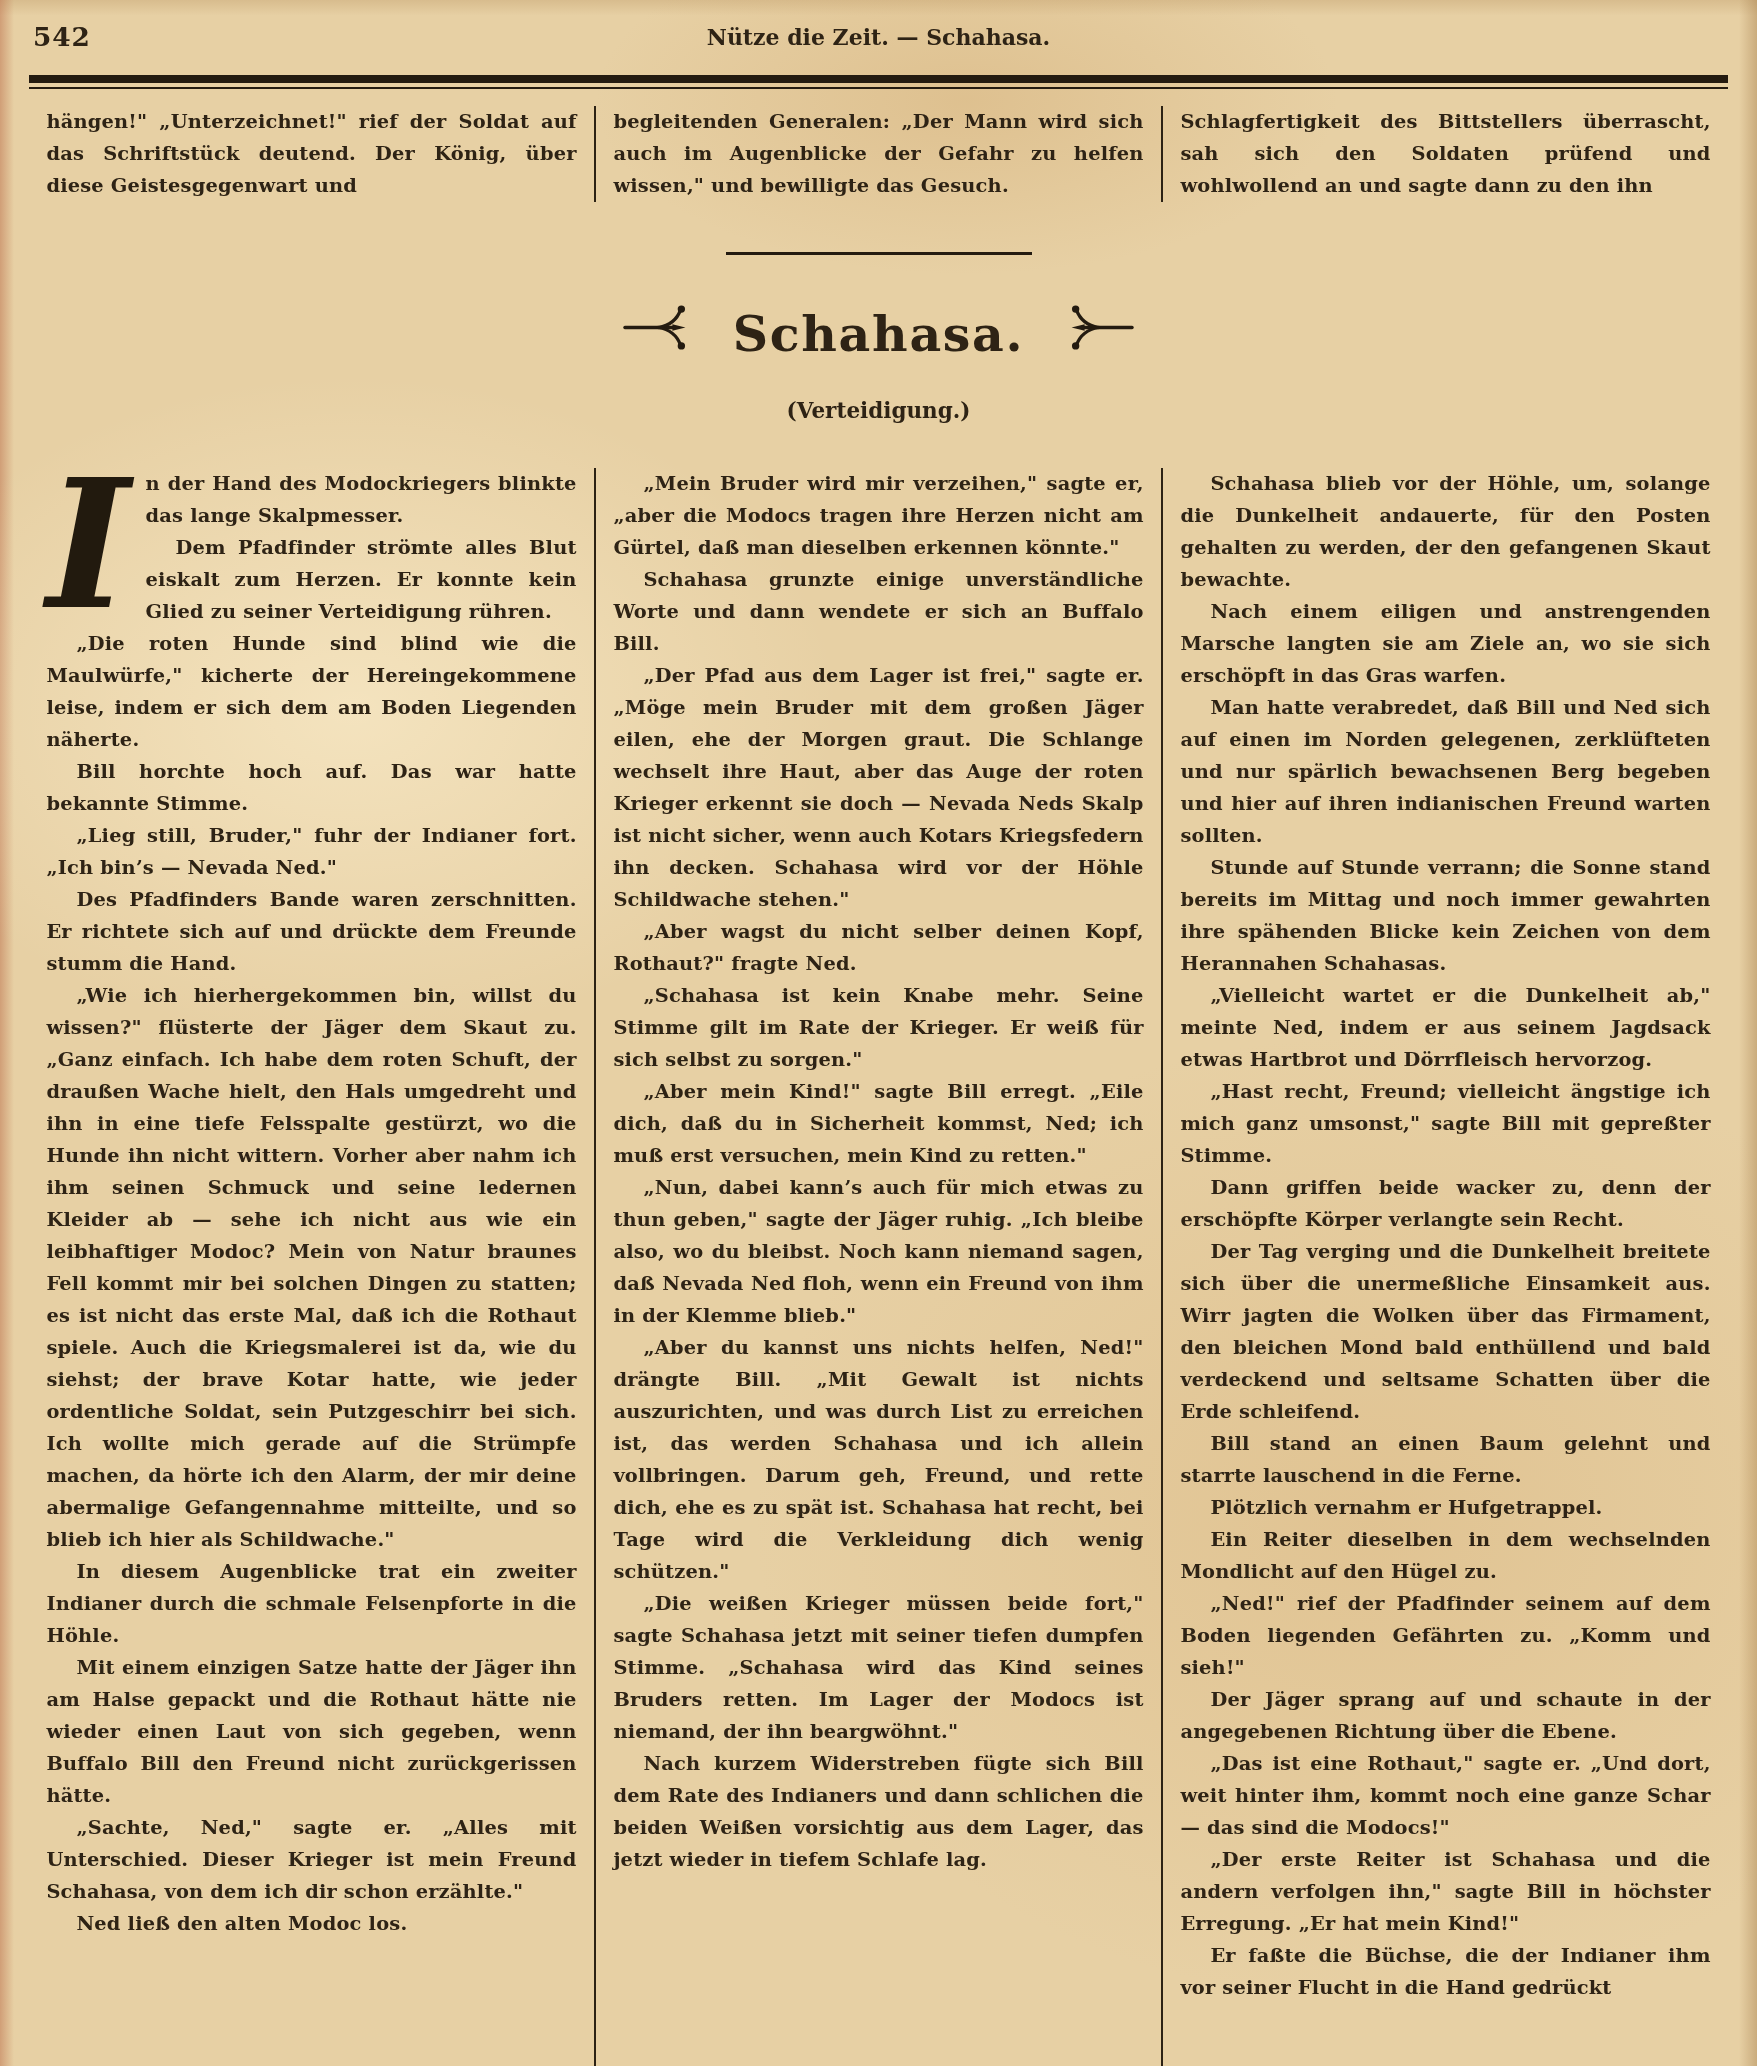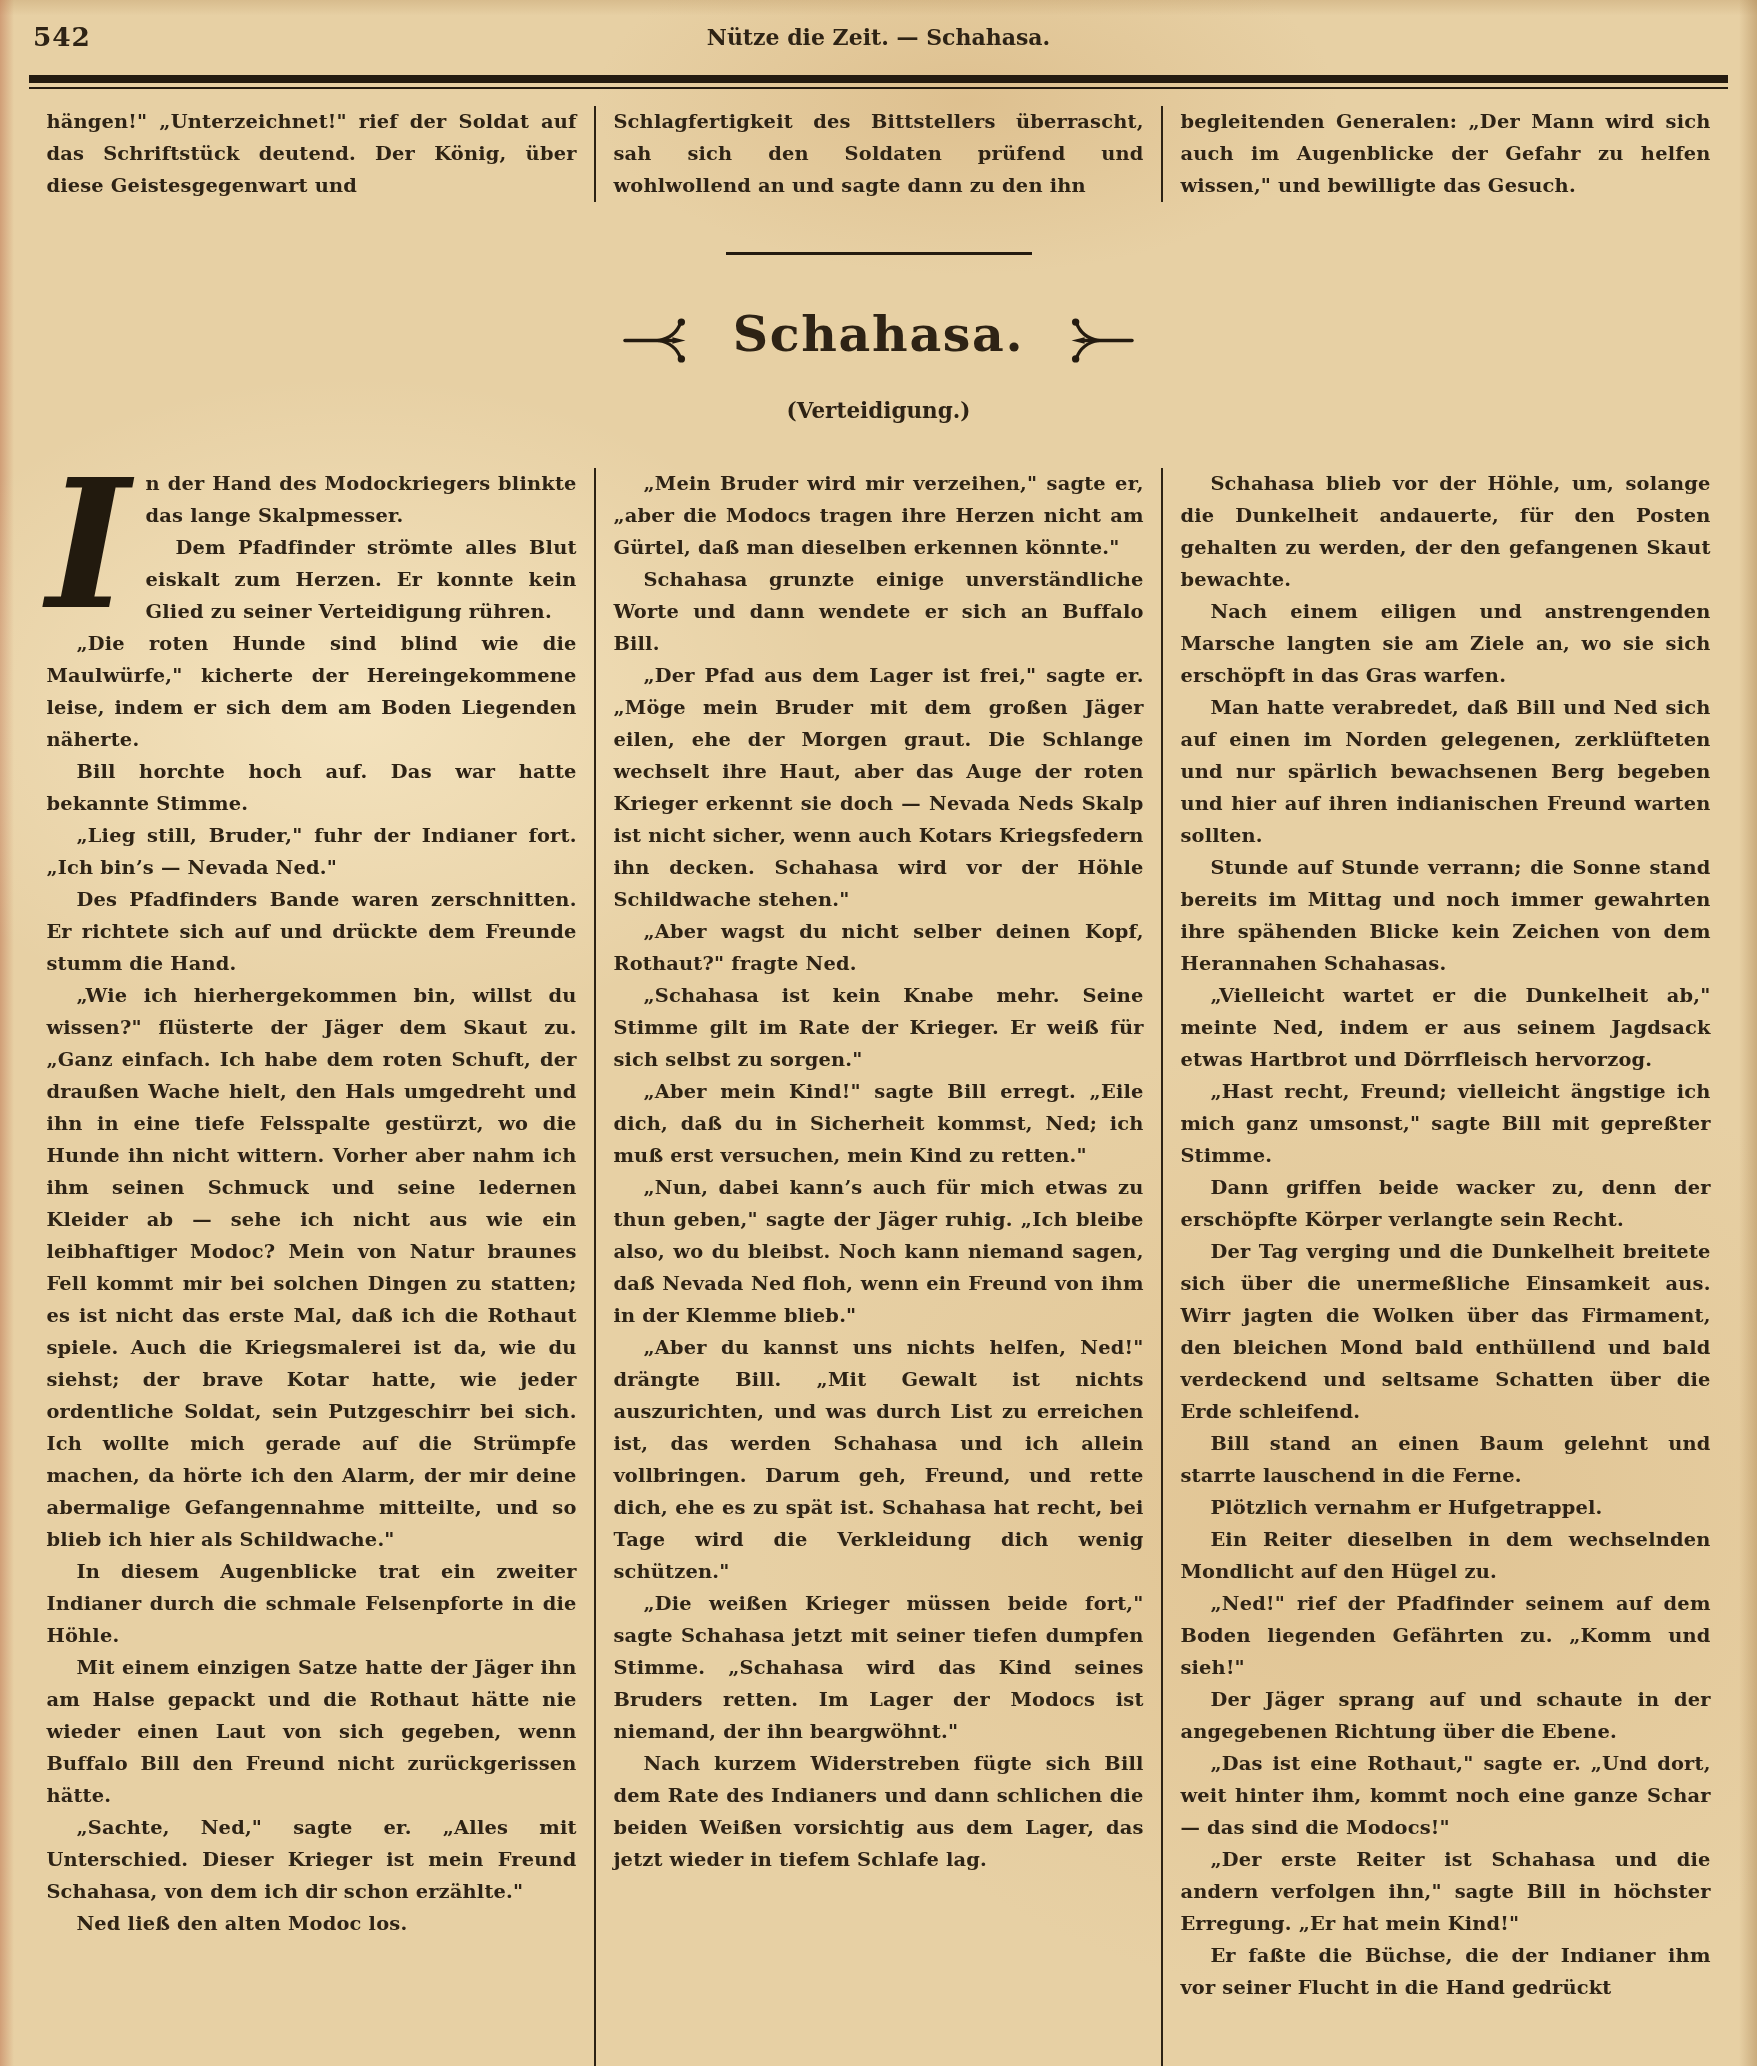--- a/index.html
+++ b/index.html
@@ -91,21 +91,21 @@
   }
   .story-title {
     margin: 50px 0 0 0;
     text-align: center;
     font-size: 49px;
     font-weight: 700;
     letter-spacing: 1.7px;
     flex: 0 0 auto;
     display: flex;
     justify-content: center;
-    align-items: flex-end;
+    align-items: flex-start;
     gap: 44px;
   }
   .ornament svg { display: block; }
   .story-subtitle {
     margin-top: 35px;
     text-align: center;
     font-size: 21.5px;
     font-weight: 700;
     flex: 0 0 auto;
   }
@@ -140,24 +140,24 @@
   </div>
 
   <div class="head-rule-thick"></div>
   <div class="head-rule-thin"></div>
 
   <section class="cols top-cols">
     <div class="col">
       <p>hängen!" „Unterzeichnet!" rief der Soldat auf das Schriftstück deutend. Der König, über diese Geistesgegenwart und</p>
     </div>
     <div class="col">
+      <p>begleitenden Generalen: „Der Mann wird sich auch im Augenblicke der Gefahr zu helfen wissen," und bewilligte das Gesuch.</p>
+    </div>
+    <div class="col">
       <p>Schlagfertigkeit des Bittstellers überrascht, sah sich den Soldaten prüfend und wohlwollend an und sagte dann zu den ihn</p>
-    </div>
-    <div class="col">
-      <p>begleitenden Generalen: „Der Mann wird sich auch im Augenblicke der Gefahr zu helfen wissen," und bewilligte das Gesuch.</p>
     </div>
   </section>
 
   <div class="mid-rule"></div>
 
   <h1 class="story-title">
     <span class="ornament">
       <svg width="66" height="45" viewBox="0 0 160 110">
         <g fill="none" stroke="#241b10" stroke-width="8" stroke-linecap="round">
           <line x1="4" y1="55" x2="120" y2="55"></line>

